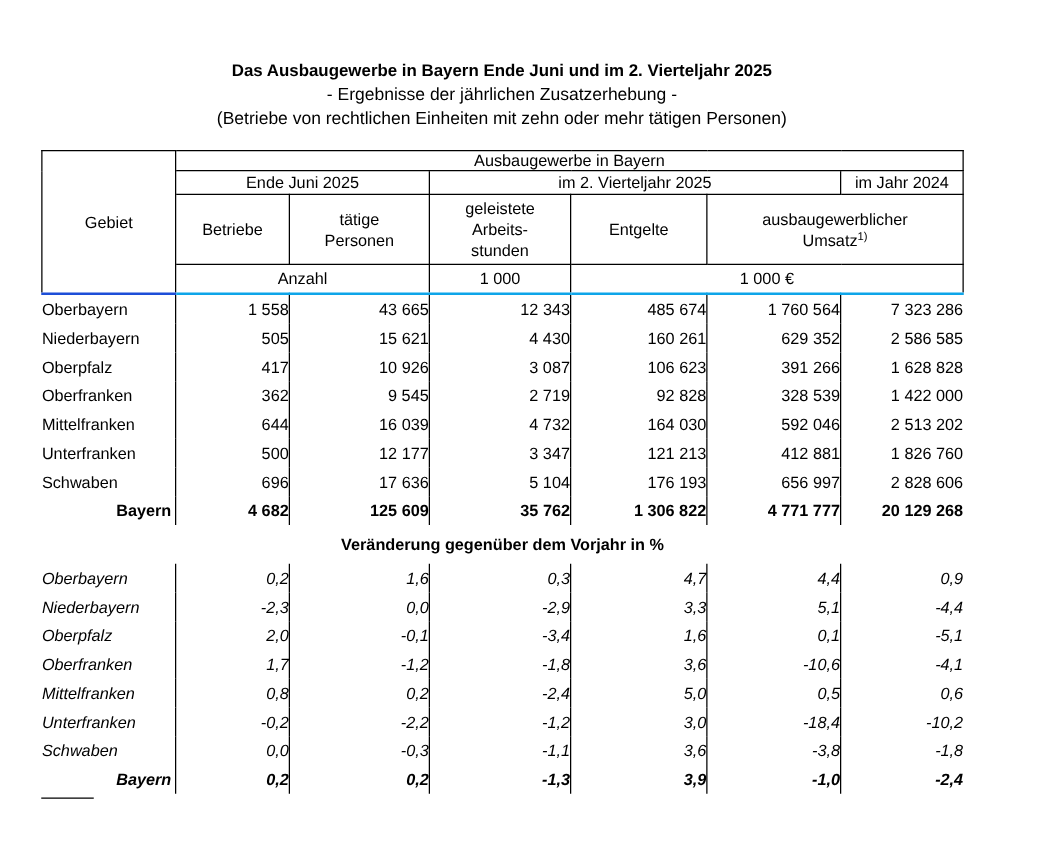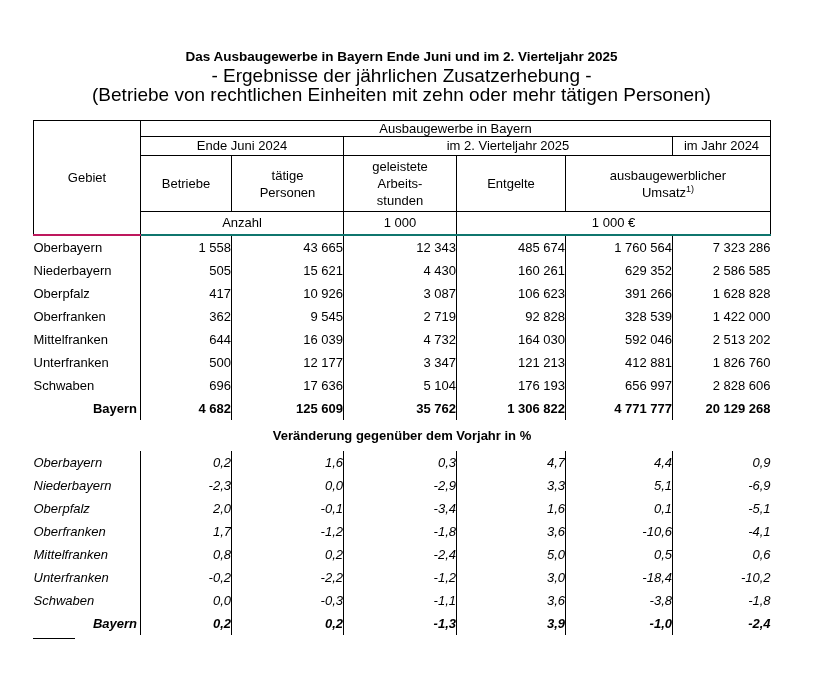--- a/index.html
+++ b/index.html
@@ -2,33 +2,33 @@
 <html><head>
 <meta charset="utf-8">
 <style>
   html,body { margin:0; padding:0; }
   body {
     width:832px; height:685px; background:#ffffff; color:#000;
     font-family:"Liberation Sans", sans-serif; position:relative; overflow:hidden;
   }
   .content { position:absolute; left:33px; top:0; width:737px; }
   .title { margin-top:47px; font-size:13.5px; font-weight:bold; text-align:center; line-height:19px; }
-  .sub   { font-size:19px; text-align:center; line-height:19px; }
+  .sub   { font-size:14px; text-align:center; line-height:19px; }
 
   table.stat {
     border-collapse:collapse; table-layout:fixed; width:737px;
     margin-top:16px; font-size:13px;
   }
   table.stat th { font-weight:normal; padding:0; }
   thead th { border:1px solid #000; text-align:center; vertical-align:middle; }
   th.h-group  { height:15px; line-height:15px; }
   th.h-period { height:18px; line-height:18px; }
   th.h-col    { height:55px; line-height:17px; }
-  th.h-unit   { height:22px; line-height:22px; border-bottom:2px solid #0f766e; }
-  th.h-corner { border-bottom:2px solid #be185d; }
+  th.h-unit   { height:22px; line-height:22px; border-bottom:2px solid #0ea5e9; }
+  th.h-corner { border-bottom:2px solid #1d4ed8; }
   .preline { white-space:pre-line; }
   sup { font-size:9px; vertical-align:super; line-height:0; }
 
   tbody.data td { height:23px; line-height:23px; border-right:1px solid #000; padding:0; }
   tbody.data td:last-child { border-right:none; }
   td.lbl { text-align:left; padding-left:5px; }
   td.num { text-align:right; padding-right:7px; }
   tbody.pct td { font-style:italic; }
   tr.total td { font-weight:bold; }
   tr.total td.lbl { text-align:right; padding-right:3px; }
@@ -61,21 +61,21 @@
         <col style="width:109px">
         <col style="width:107px">
       <col style="width:98px">
     </colgroup>
     <thead>
       <tr>
         <th class="h-corner" rowspan="4">Gebiet</th>
         <th class="h-group" colspan="6">Ausbaugewerbe in Bayern</th>
       </tr>
       <tr>
-        <th class="h-period" colspan="2">Ende Juni 2024</th>
+        <th class="h-period" colspan="2">Ende Juni 2025</th>
         <th class="h-period" colspan="3">im 2. Vierteljahr 2025</th>
         <th class="h-period">im Jahr 2024</th>
       </tr>
       <tr>
         <th class="h-col">Betriebe</th>
         <th class="h-col preline">tätige
 Personen</th>
         <th class="h-col preline">geleistete
 Arbeits-
 stunden</th>
@@ -183,21 +183,21 @@
         <td class="num">4,4</td>
         <td class="num">0,9</td>
       </tr>
       <tr>
         <td class="lbl">Niederbayern</td>
         <td class="num">-2,3</td>
         <td class="num">0,0</td>
         <td class="num">-2,9</td>
         <td class="num">3,3</td>
         <td class="num">5,1</td>
-        <td class="num">-6,9</td>
+        <td class="num">-4,4</td>
       </tr>
       <tr>
         <td class="lbl">Oberpfalz</td>
         <td class="num">2,0</td>
         <td class="num">-0,1</td>
         <td class="num">-3,4</td>
         <td class="num">1,6</td>
         <td class="num">0,1</td>
         <td class="num">-5,1</td>
       </tr>

